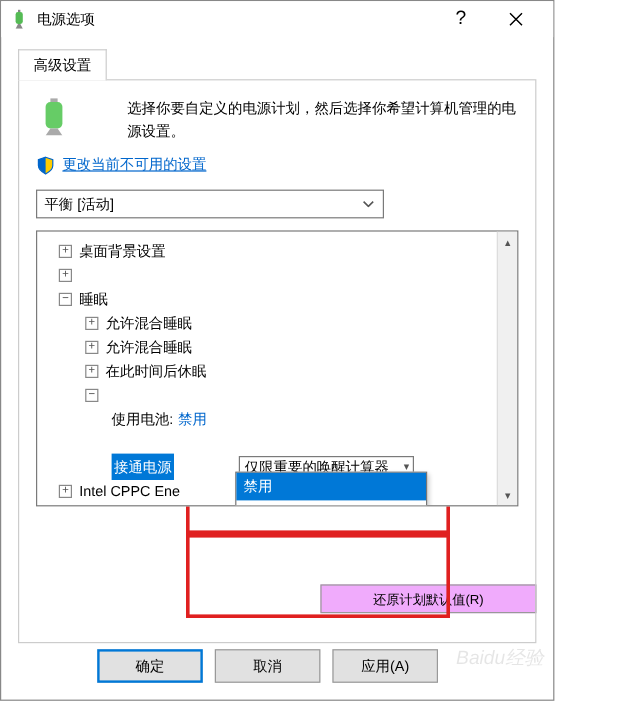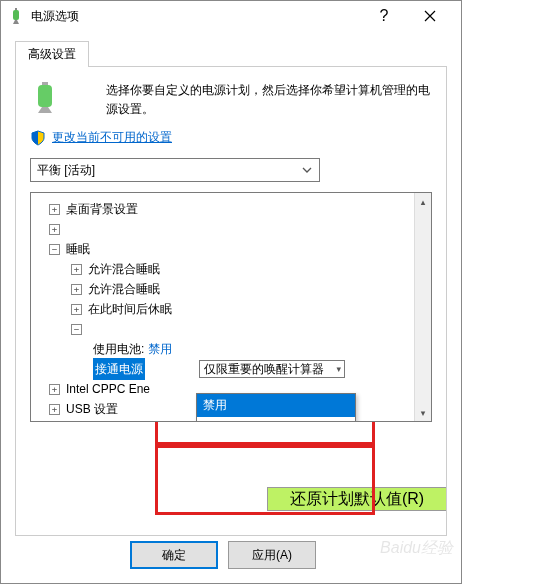--- a/index.html
+++ b/index.html
@@ -23,34 +23,34 @@
 .combo { width: 290px; height: 24px; border: 1px solid #7a7a7a; display: flex; align-items: center; padding: 0 6px; margin-bottom: 10px; position: relative; background: #fff; }
 .combo .arrow { position: absolute; right: 2px; top: 0; bottom: 0; width: 20px; display: flex; align-items: center; justify-content: center; }
 .treebox { width: 100%; height: 230px; border: 1px solid #7a7a7a; padding: 6px 4px; overflow: hidden; position: relative; background: #fff; }
 .tree-item { display: flex; align-items: center; height: 20px; font-size: 12px; line-height: 20px; }
 .expander { width: 11px; height: 11px; border: 1px solid #888; display: inline-flex; align-items: center; justify-content: center; margin-right: 6px; font-size: 9px; line-height: 1; font-family: monospace; color: #555; }
 .indent-1 { padding-left: 14px; }
 .indent-2 { padding-left: 36px; }
 .indent-3 { padding-left: 58px; }
 .tree-label { white-space: nowrap; }
 .tree-value { color: #0066cc; margin-left: 4px; }
-.selected-row { position: relative; }
+.selected-row { position: relative; margin-top: 20px; }
 .selected-row .sel-label { background: #0078d7; color: #fff; padding: 1px 2px; }
 .inline-combo { position: absolute; left: 164px; width: 146px; height: 18px; border: 1px solid #7a7a7a; display: flex; align-items: center; padding: 0 4px; font-size: 12px; background: #fff; }
 .inline-combo .arrow-v { position: absolute; right: 3px; font-size: 9px; color: #555; }
 .dropdown { position: absolute; left: 165px; top: 200px; width: 160px; border: 1px solid #767676; background: #fff; z-index: 10; box-shadow: 2px 2px 4px rgba(0,0,0,0.2); }
 .dropdown-item { padding: 3px 6px; font-size: 12px; }
 .dropdown-item.sel { background: #0078d7; color: #fff; }
 .redbox { position: absolute; border: 3px solid #e02020; pointer-events: none; }
 .redbox1 { left: 154px; top: 414px; width: 220px; height: 30px; }
 .redbox2 { left: 154px; top: 444px; width: 220px; height: 70px; }
 .vscroll { position: absolute; right: 0; top: 0; bottom: 0; width: 17px; background: #f0f0f0; border-left: 1px solid #ddd; }
 .vscroll .up, .vscroll .down { height: 17px; display: flex; align-items: center; justify-content: center; font-size: 9px; color: #555; }
 .vscroll .down { position: absolute; bottom: 0; left: 0; right: 0; }
-.restore-btn { position: absolute; right: 14px; top: 486px; width: 180px; height: 24px; border: 1px solid #999; background: #bef264; font-size: 16px; }
+.restore-btn { position: absolute; right: 14px; top: 486px; width: 180px; height: 24px; border: 1px solid #999; background: #f0abfc; font-size: 11px; }
 .bottom-buttons { position: absolute; bottom: 14px; left: 0; right: 16px; display: flex; justify-content: center; gap: 10px; }
 .btn { width: 88px; height: 28px; border: 1px solid #999; background: #e1e1e1; font-size: 12px; display: flex; align-items: center; justify-content: center; }
 .btn.primary { border: 2px solid #0078d7; }
 .watermark { position: absolute; right: 8px; bottom: 24px; color: rgba(0,0,0,0.1); font-size: 16px; font-style: italic; pointer-events: none; }
 </style>
 </head>
 <body>
 
 <div class="window">
 
@@ -166,20 +166,21 @@
         </div>
 
       </div>
     </div>
   </div>
 
   <button class="restore-btn">还原计划默认值(R)</button>
 
   <div class="bottom-buttons">
     <div class="btn primary">确定</div>
+    <div class="btn">取消</div>
     <div class="btn">应用(A)</div>
   </div>
 
   <div class="redbox redbox1"></div>
   <div class="redbox redbox2"></div>
 
   <div class="watermark">Baidu经验</div>
 </div>
 
 </body></html>

